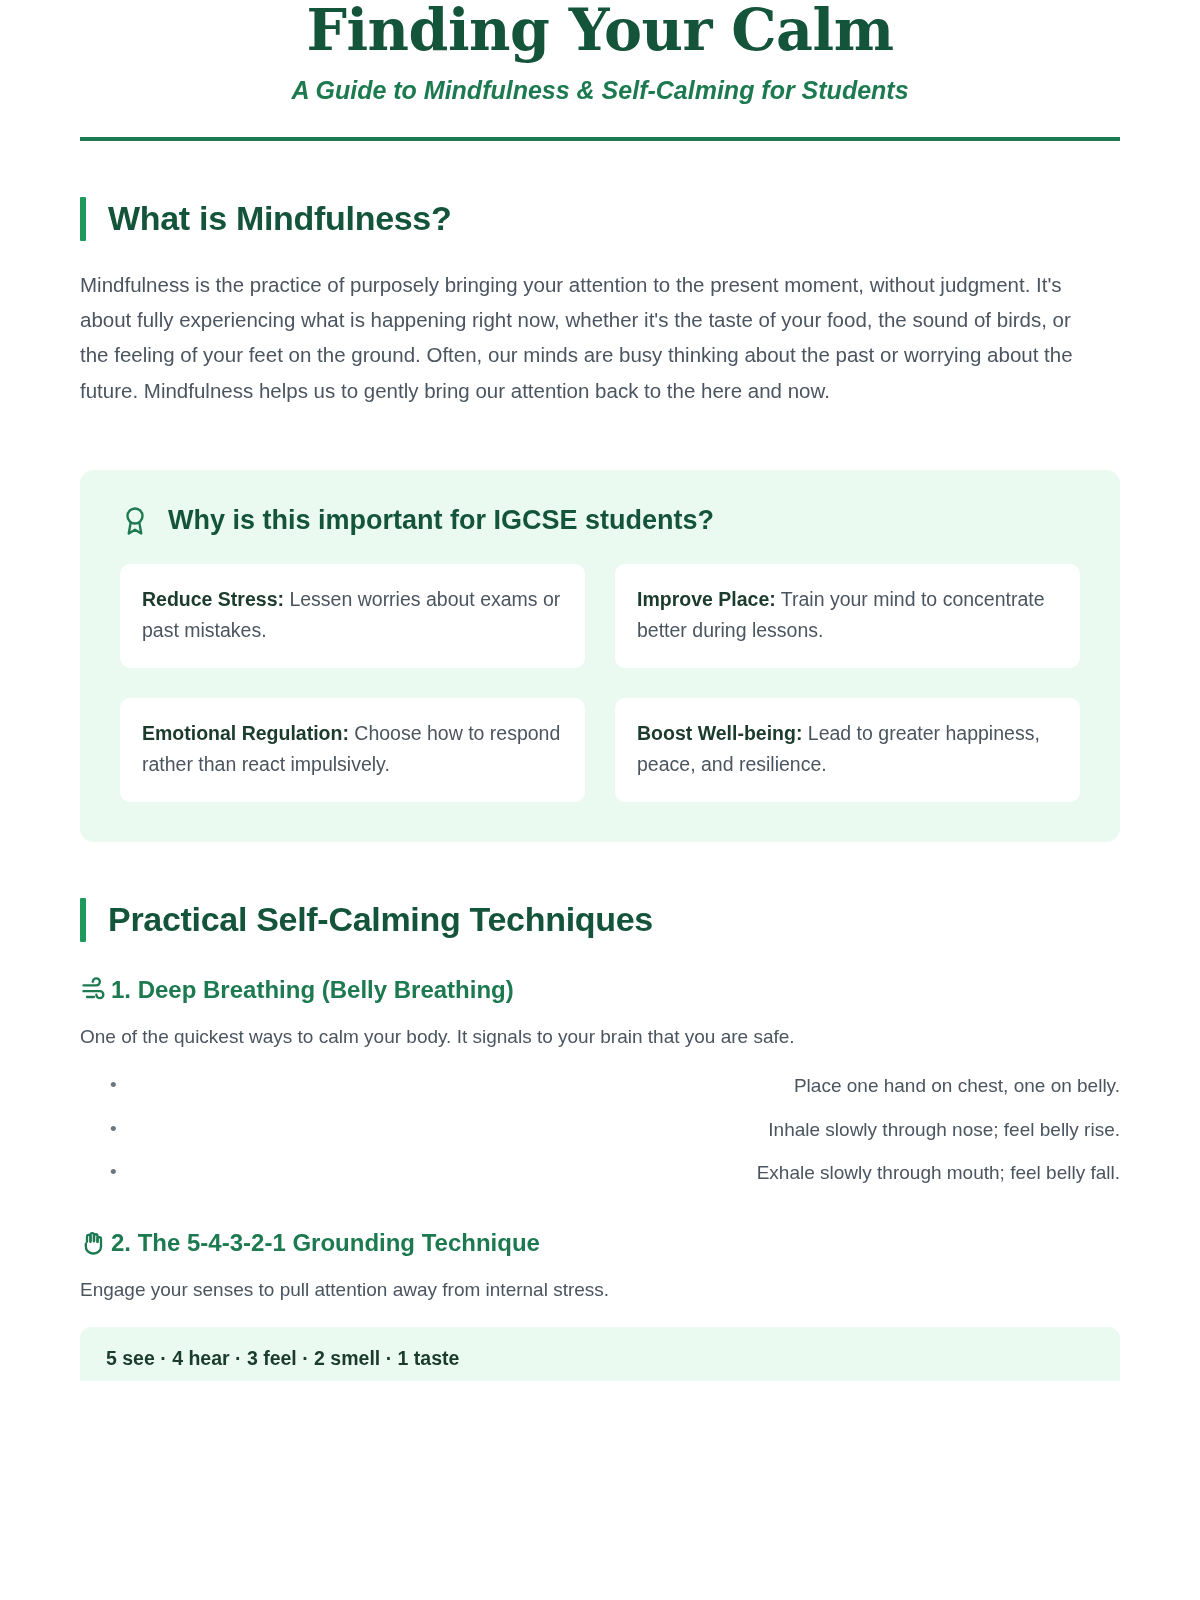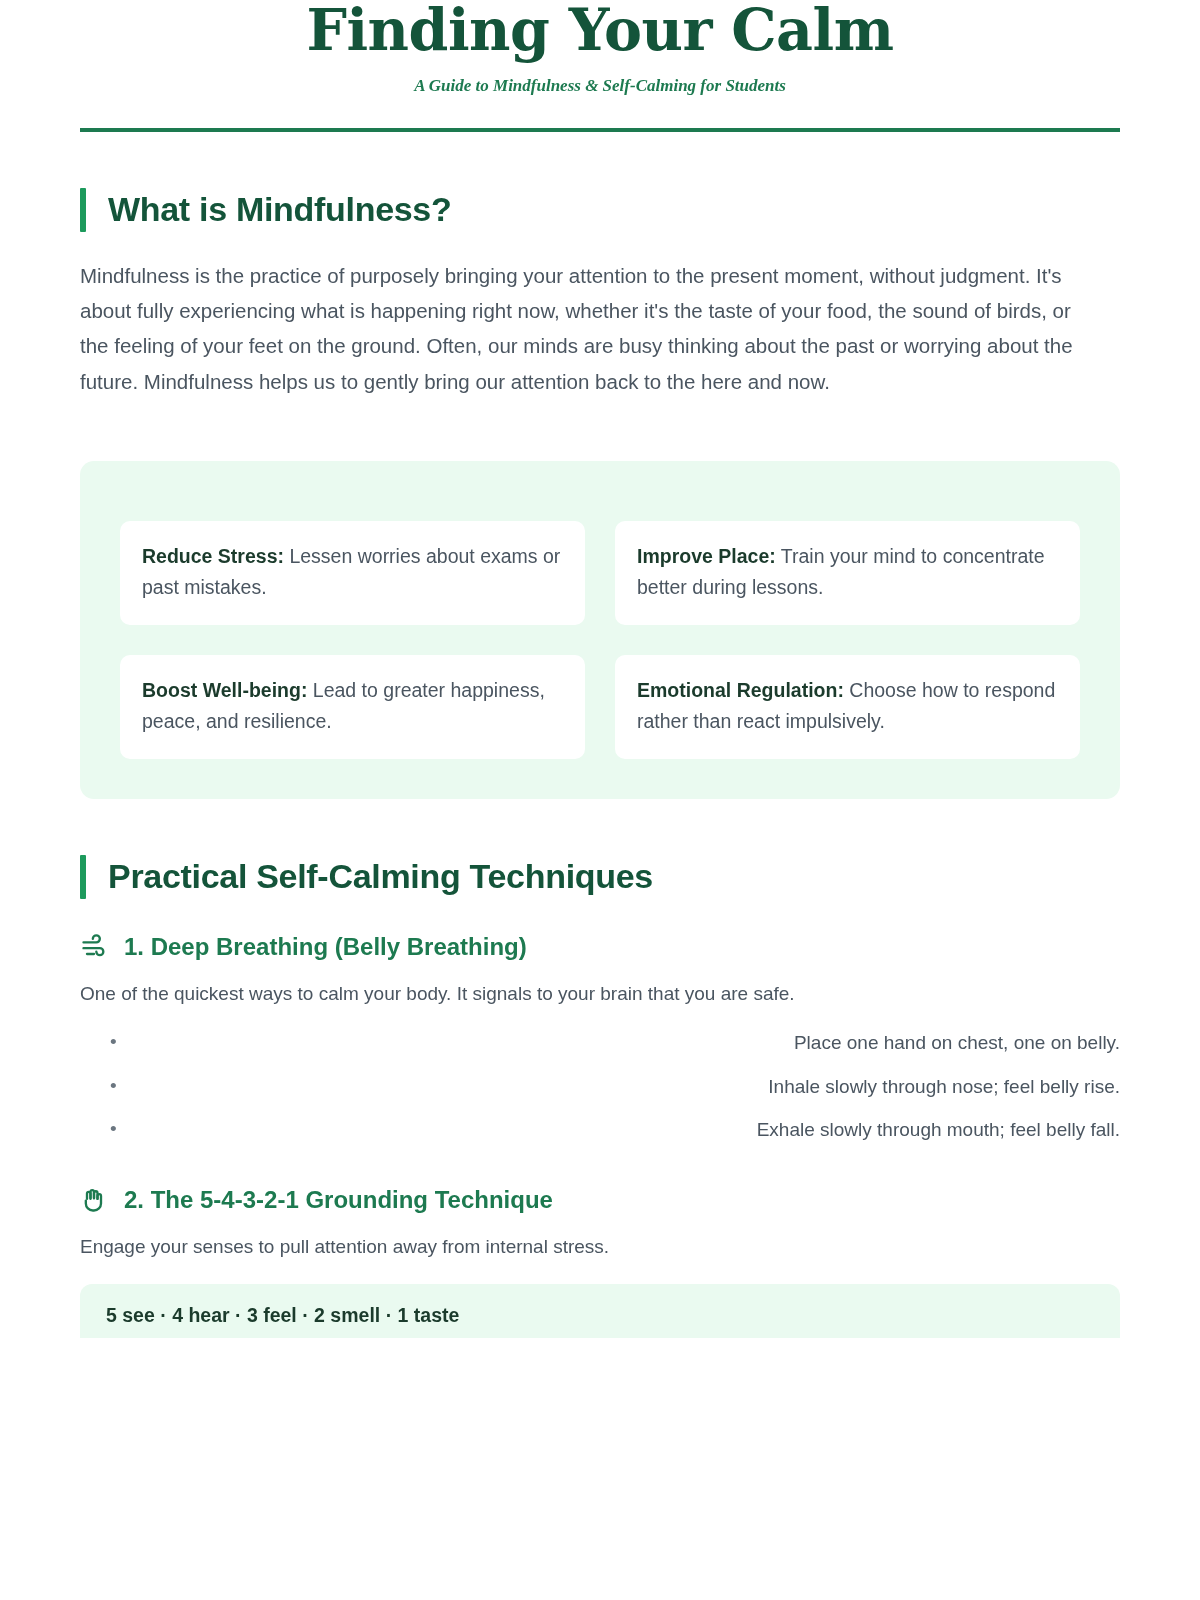--- a/index.html
+++ b/index.html
@@ -26,24 +26,24 @@
   .doc-title {
     font-family: "DejaVu Serif", serif;
     font-weight: bold;
     font-size: 57px;
     line-height: 1.05;
     color: #14543a;
     letter-spacing: -0.5px;
     margin: 0;
   }
   .doc-subtitle {
-    font-family: Liberation Serif, serif;
+    font-family: Liberation Sans, sans-serif;
     font-style: italic;
     font-weight: bold;
-    font-size: 17px;
+    font-size: 25px;
     color: #1d7a50;
     margin: 16px 0 0 0;
   }
   .header-rule {
     margin-top: 32px;
     height: 4px;
     background: #1d7a50;
     width: 100%;
   }
 
@@ -119,21 +119,21 @@
   .callout-card b {
     color: #1b3b2c;
     font-weight: bold;
   }
 
   
   .tech-block { margin-top: 30px; }
   .tech-head {
     display: flex;
     align-items: flex-start;
-    gap: 16px;
+    gap: 3px;
     margin-top: 34px;
   }
   .tech-icon {
     width: 28px;
     height: 28px;
     flex: none;
     color: #1d7a50;
   }
   .tech-title {
     font-size: 24px;
@@ -197,33 +197,42 @@
   </div>
   <div class="header-rule"></div>
 
   <div class="section-head">
     <div class="section-bar"></div>
     <h2 class="section-title">What is Mindfulness?</h2>
   </div>
   <p class="body-text">Mindfulness is the practice of purposely bringing your attention to the present moment, without judgment. It's about fully experiencing what is happening right now, whether it's the taste of your food, the sound of birds, or the feeling of your feet on the ground. Often, our minds are busy thinking about the past or worrying about the future. Mindfulness helps us to gently bring our attention back to the here and now.</p>
 
   <div class="callout">
+    <div class="callout-head">
+      <span class="callout-icon">
+        <svg viewBox="0 0 24 24" width="30" height="34" fill="none" stroke="currentColor" stroke-width="1.9" stroke-linecap="round" stroke-linejoin="round">
+          <circle cx="12" cy="8" r="6"></circle>
+          <polyline points="8.5 13.5 7 22 12 19 17 22 15.5 13.5"></polyline>
+        </svg>
+      </span>
+      <h3 class="callout-title">Why is this important for IGCSE students?</h3>
+    </div>
 
     <div class="callout-grid">
       <div class="callout-card">
         <b>Reduce Stress:</b><span> Lessen worries about exams or past mistakes.</span>
       </div>
       <div class="callout-card">
         <b>Improve Place:</b><span> Train your mind to concentrate better during lessons.</span>
       </div>
       <div class="callout-card">
+        <b>Emotional Regulation:</b><span> Choose how to respond rather than react impulsively.</span>
+      </div>
+      <div class="callout-card">
         <b>Boost Well-being:</b><span> Lead to greater happiness, peace, and resilience.</span>
-      </div>
-      <div class="callout-card">
-        <b>Emotional Regulation:</b><span> Choose how to respond rather than react impulsively.</span>
       </div>
     </div>
   </div>
 
   <div class="section-head">
     <div class="section-bar"></div>
     <h2 class="section-title">Practical Self-Calming Techniques</h2>
   </div>
 
   <div class="tech-block">

